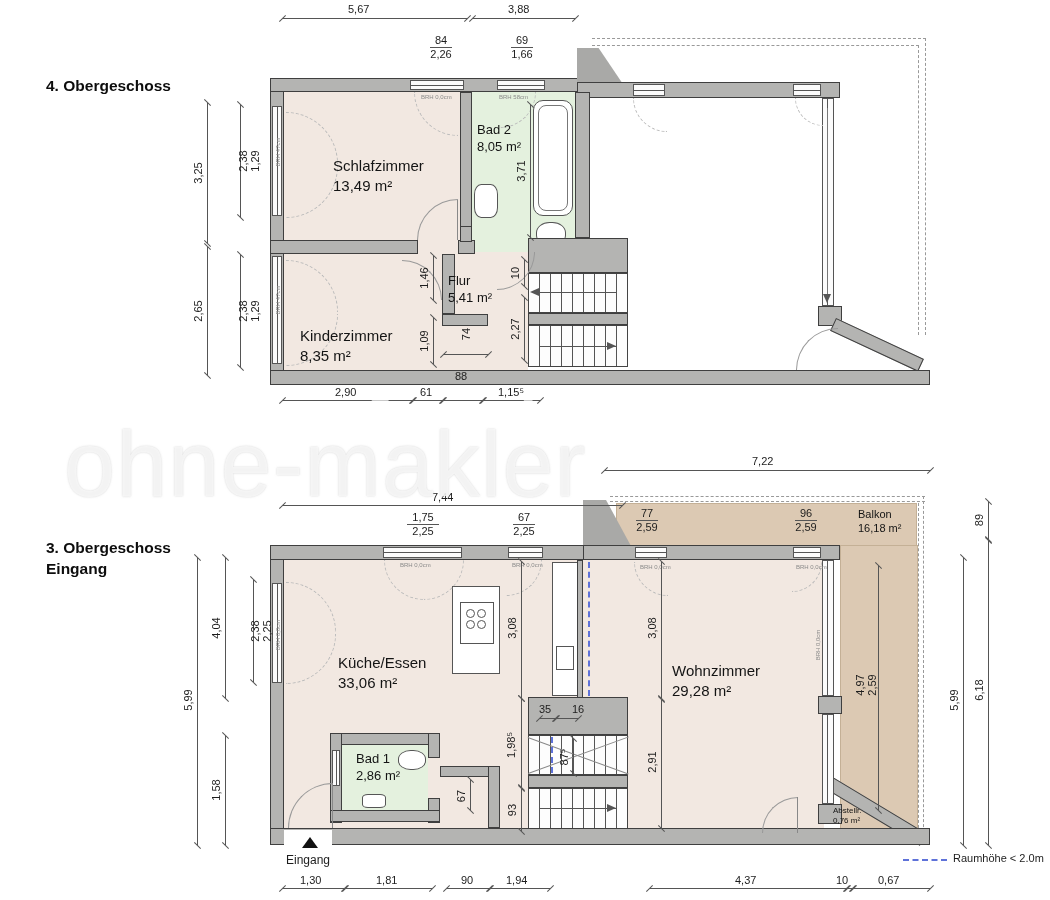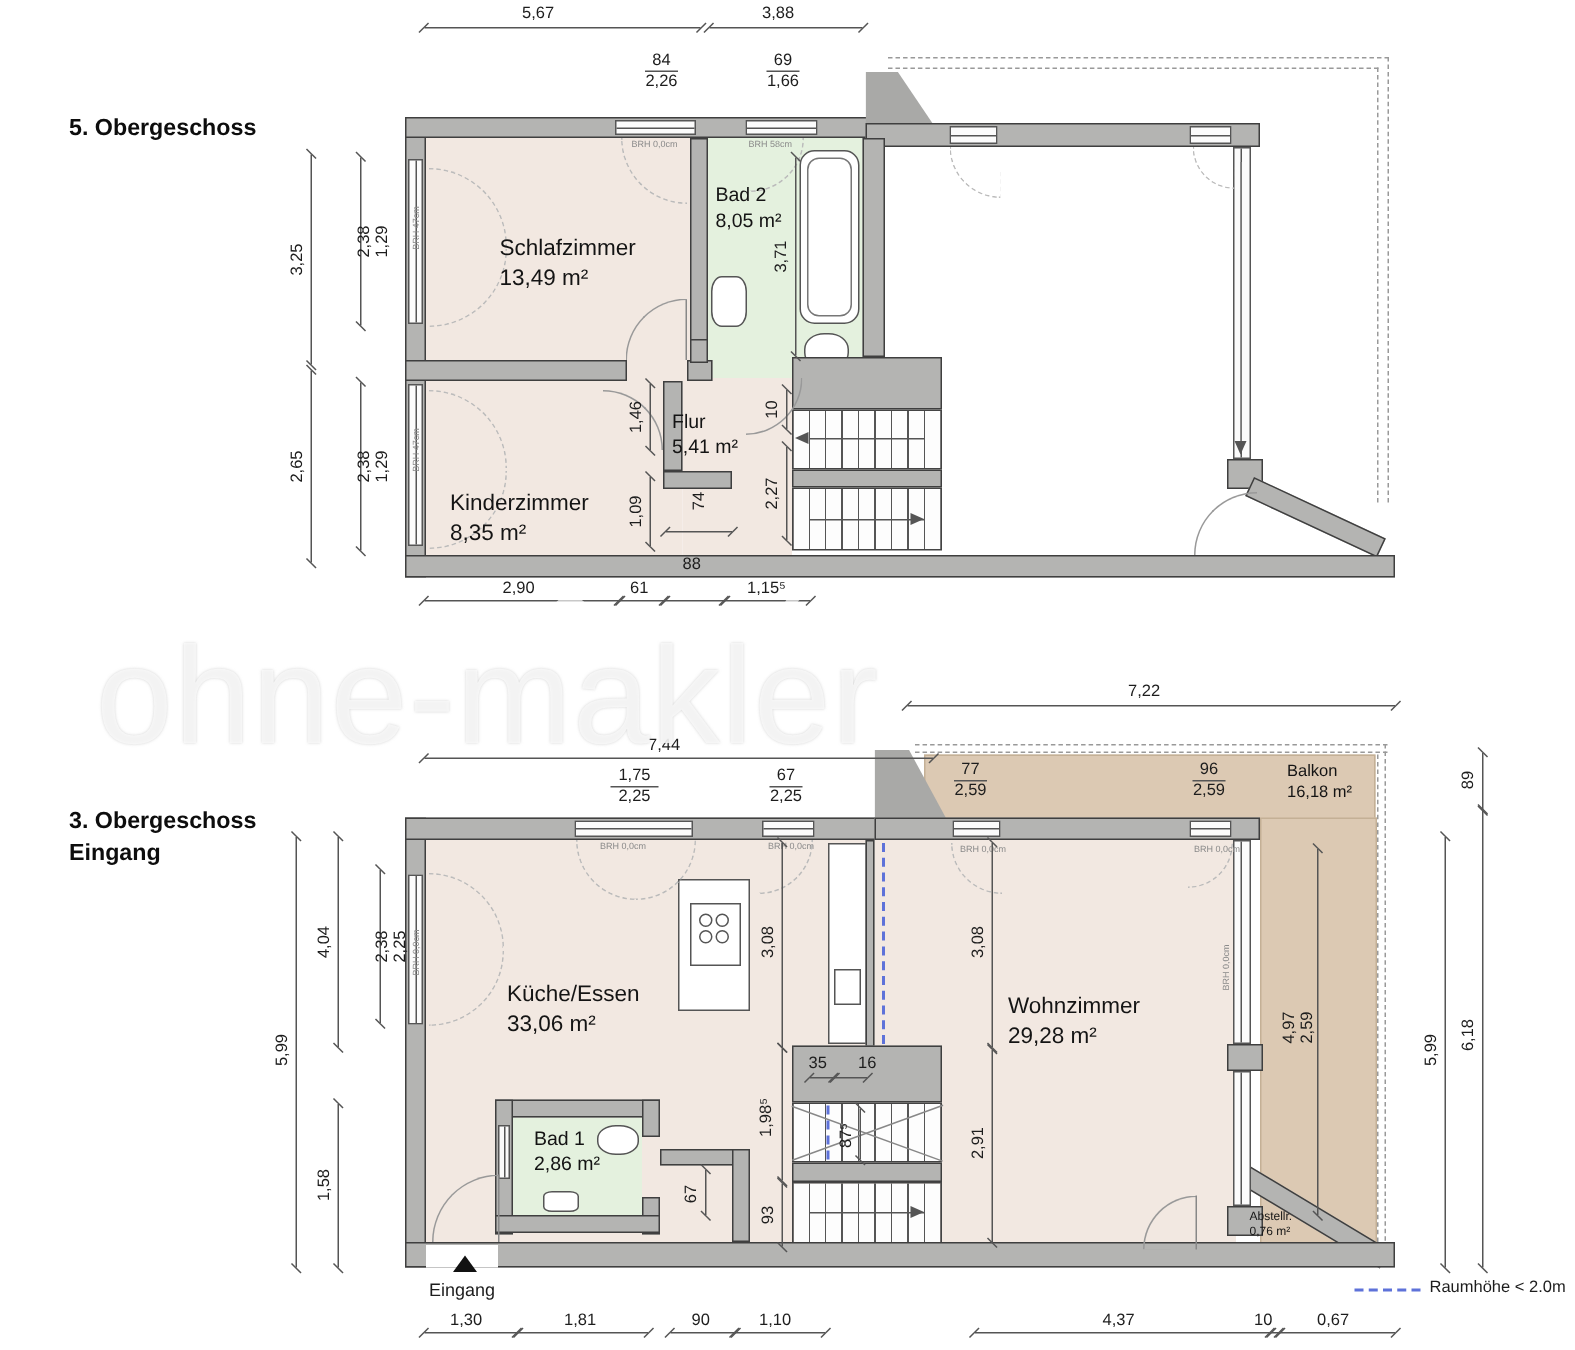--- a/index.html
+++ b/index.html
@@ -62,21 +62,21 @@
   #watermark{position:absolute;left:0;top:0;z-index:9;pointer-events:none}
   #wm-text{position:absolute;left:64px;top:418px;font-size:92px;line-height:1;letter-spacing:1px;
            color:rgba(250,250,250,.82);text-shadow:0 0 2px rgba(175,175,175,.55);white-space:nowrap}
   #wm-logo{position:absolute;left:330px;top:384px;opacity:.8}
 </style>
 </head>
 <body>
 
 <div id="canvas">
 
-  <div class="title" style="left:46px;top:76px">5. Obergeschoss</div>
+  <div class="title" style="left:46px;top:76px">4. Obergeschoss</div>
   <div class="title" style="left:46px;top:538px">
     <div>3. Obergeschoss</div>
     <div>Eingang</div>
   </div>
 
   <div class="fill fb" style="left:284px;top:92px;width:176px;height:148px"></div>
   <div class="fill fb" style="left:284px;top:254px;width:171px;height:116px"></div>
   <div class="fill fb" style="left:455px;top:252px;width:73px;height:118px"></div>
   <div class="fill fb" style="left:418px;top:240px;width:40px;height:14px"></div>
   <div class="fill fg" style="left:472px;top:92px;width:103px;height:160px"></div>
@@ -341,21 +341,21 @@
   <div class="vdim" style="left:979px;top:690px">6,18</div>
   <div class="dlv" style="left:963px;top:558px;height:287px"></div>
   <div class="vdim" style="left:954px;top:700px">5,99</div>
   <div class="dlh" style="left:283px;top:888px;width:62px"></div>
   <div class="dim" style="left:300px;top:874px">1,30</div>
   <div class="dlh" style="left:345px;top:888px;width:87px"></div>
   <div class="dim" style="left:376px;top:874px">1,81</div>
   <div class="dlh" style="left:447px;top:888px;width:43px"></div>
   <div class="dim" style="left:461px;top:874px">90</div>
   <div class="dlh" style="left:490px;top:888px;width:60px"></div>
-  <div class="dim" style="left:506px;top:874px">1,10</div>
+  <div class="dim" style="left:506px;top:874px">1,94</div>
   <div class="dlh" style="left:650px;top:888px;width:197px"></div>
   <div class="dim" style="left:735px;top:874px">4,37</div>
   <div class="dlh" style="left:847px;top:888px;width:6px"></div>
   <div class="dim" style="left:836px;top:874px">10</div>
   <div class="dlh" style="left:853px;top:888px;width:77px"></div>
   <div class="dim" style="left:878px;top:874px">0,67</div>
 
   <div class="rlabel" style="left:338px;top:653px">
     <div>Küche/Essen</div>
     <div>33,06 m²</div>

